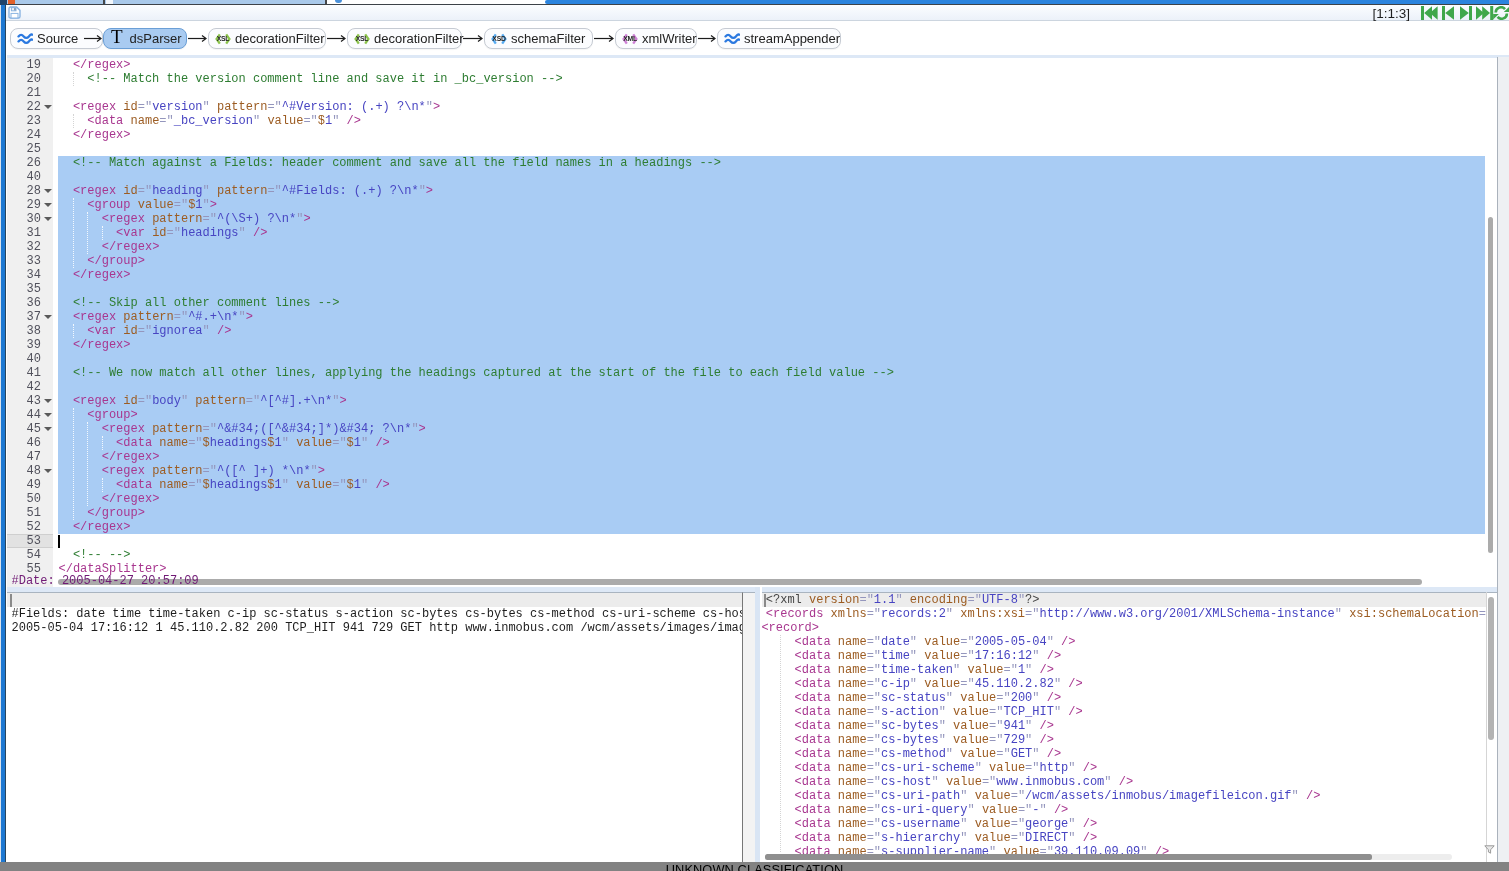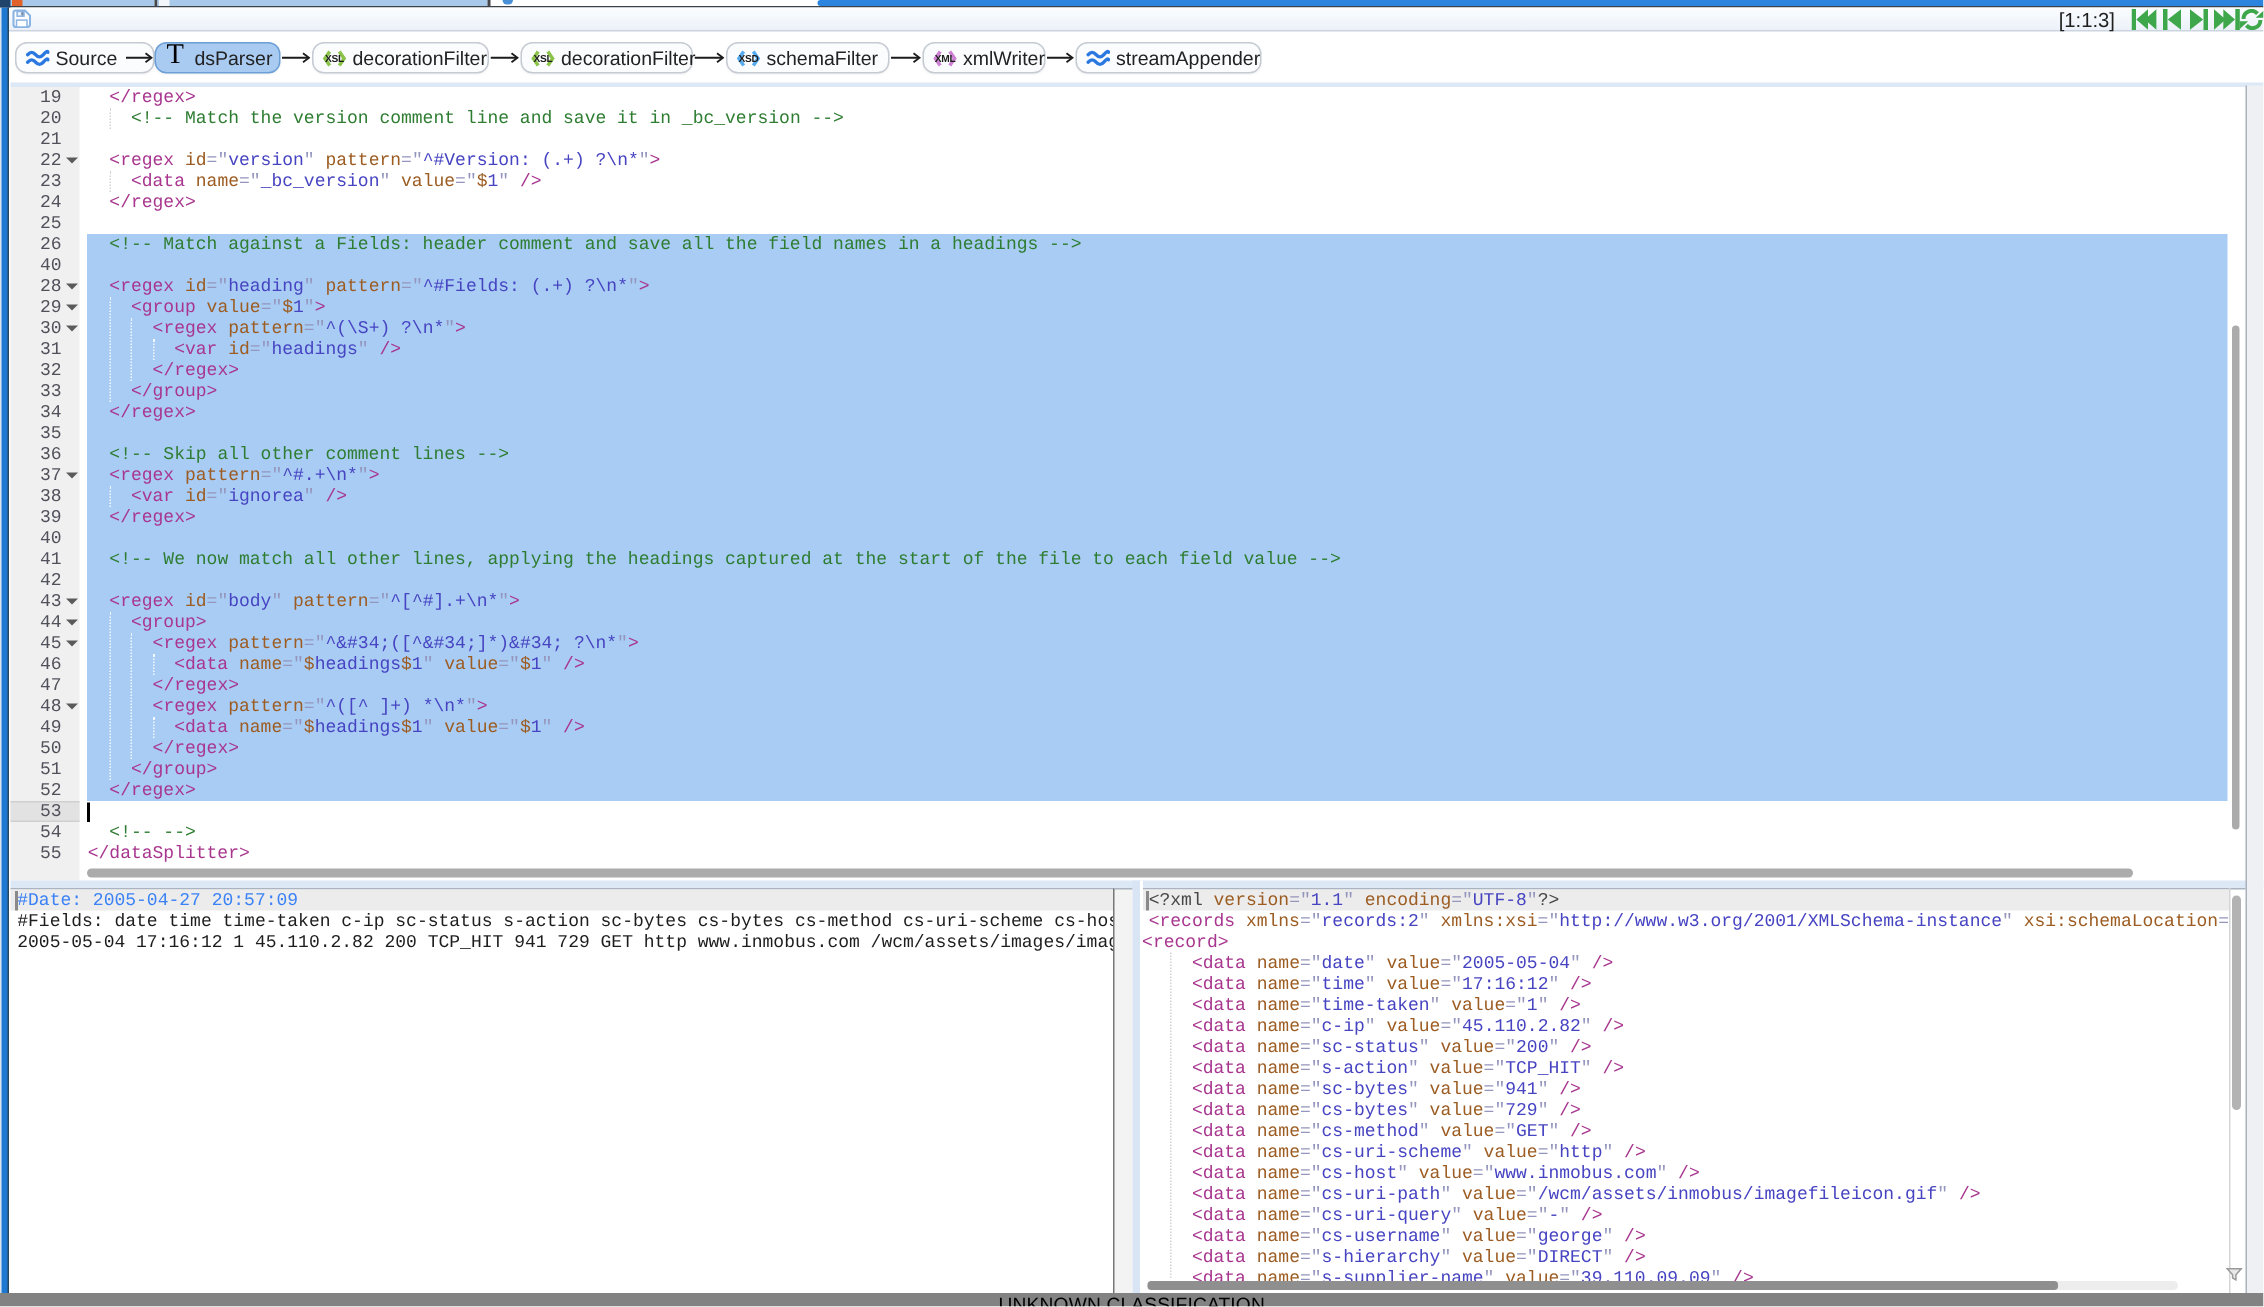--- a/index.html
+++ b/index.html
@@ -216,21 +216,21 @@
 <div class="mono" style="left:58.5px;top:506px">    <span class="t">&lt;/group</span><span class="t">&gt;</span></div>
 <div class="mono" style="left:58.5px;top:520px">  <span class="t">&lt;/regex</span><span class="t">&gt;</span></div>
 <div class="mono" style="left:58.5px;top:548px">  <span class="c">&lt;!-- --&gt;</span></div>
 <div class="mono" style="left:58.5px;top:562px"><span class="t">&lt;/dataSplitter</span><span class="t">&gt;</span></div>
 <div class="abs" style="left:58px;top:534.5px;width:2px;height:13px;background:#000"></div>
 <div class="abs" style="left:58px;top:579px;width:1364px;height:6px;background:#ababab;border-radius:3px"></div>
 <div class="abs" style="left:1488px;top:217px;width:5px;height:336px;background:#ababab;border-radius:2.5px"></div>
 <div class="abs" style="left:7px;top:587px;width:1502px;height:5px;background:#dde8f6"></div>
 <div class="abs" style="left:7px;top:592px;width:748px;height:270px;background:#fff;border-top:1px solid #a9b4c0"></div>
 <div class="abs" style="left:7px;top:593px;width:735px;height:14px;background:#ececec"></div>
-<div class="mono" style="left:11.5px;top:593px;width:730px;overflow:hidden;color:#3b82f6">#Date: 2005-04-27 20:57:09</div>
+<div class="mono" style="left:11.5px;top:574px;width:730px;overflow:hidden;color:#701a75">#Date: 2005-04-27 20:57:09</div>
 <div class="mono" style="left:11.5px;top:607px;width:730px;overflow:hidden;color:#1d1d1d">#Fields: date time time-taken c-ip sc-status s-action sc-bytes cs-bytes cs-method cs-uri-scheme cs-host cs-uri-path cs-uri-query cs-username s-hierarchy</div>
 <div class="mono" style="left:11.5px;top:621px;width:730px;overflow:hidden;color:#1d1d1d">2005-05-04 17:16:12 1 45.110.2.82 200 TCP_HIT 941 729 GET http www.inmobus.com /wcm/assets/images/imagefileicon.gif - george DIRECT 39.110.09.09 image/gif</div>
 <div class="abs" style="left:10.3px;top:593.5px;width:1.5px;height:13px;background:#8a8a8a"></div>
 <div class="abs" style="left:742px;top:592px;width:13px;height:270px;background:#f3f3f3;border-left:1px solid #777;border-top:1px solid #a9b4c0"></div>
 <div class="abs" style="left:755px;top:587px;width:7px;height:275px;background:#d9e5f4;border-right:2px solid #fff"></div>
 <div class="abs" style="left:762px;top:592px;width:735px;height:270px;background:#fff;border-top:1px solid #a9b4c0"></div>
 <div class="abs" style="left:762px;top:593px;width:724px;height:14px;background:#ececec"></div>
 <div class="guide" style="left:780.2px;top:635px;height:217px"></div>
 <div class="mono" style="left:765.8px;top:593px;width:720px;overflow:hidden"><span class="x">&lt;?xml</span> <span class="a">version</span><span class="q">="</span><span class="v">1.1</span><span class="q">"</span> <span class="a">encoding</span><span class="q">="</span><span class="v">UTF-8</span><span class="q">"</span><span class="x">?&gt;</span></div>
 <div class="mono" style="left:765.8px;top:607px;width:720px;overflow:hidden"><span class="t">&lt;records</span> <span class="a">xmlns</span><span class="q">="</span><span class="v">records:2</span><span class="q">"</span> <span class="a">xmlns:xsi</span><span class="q">="</span><span class="v">http://www.w3.org/2001/XMLSchema-instance</span><span class="q">"</span> <span class="a">xsi:schemaLocation</span><span class="q">="</span></div>

